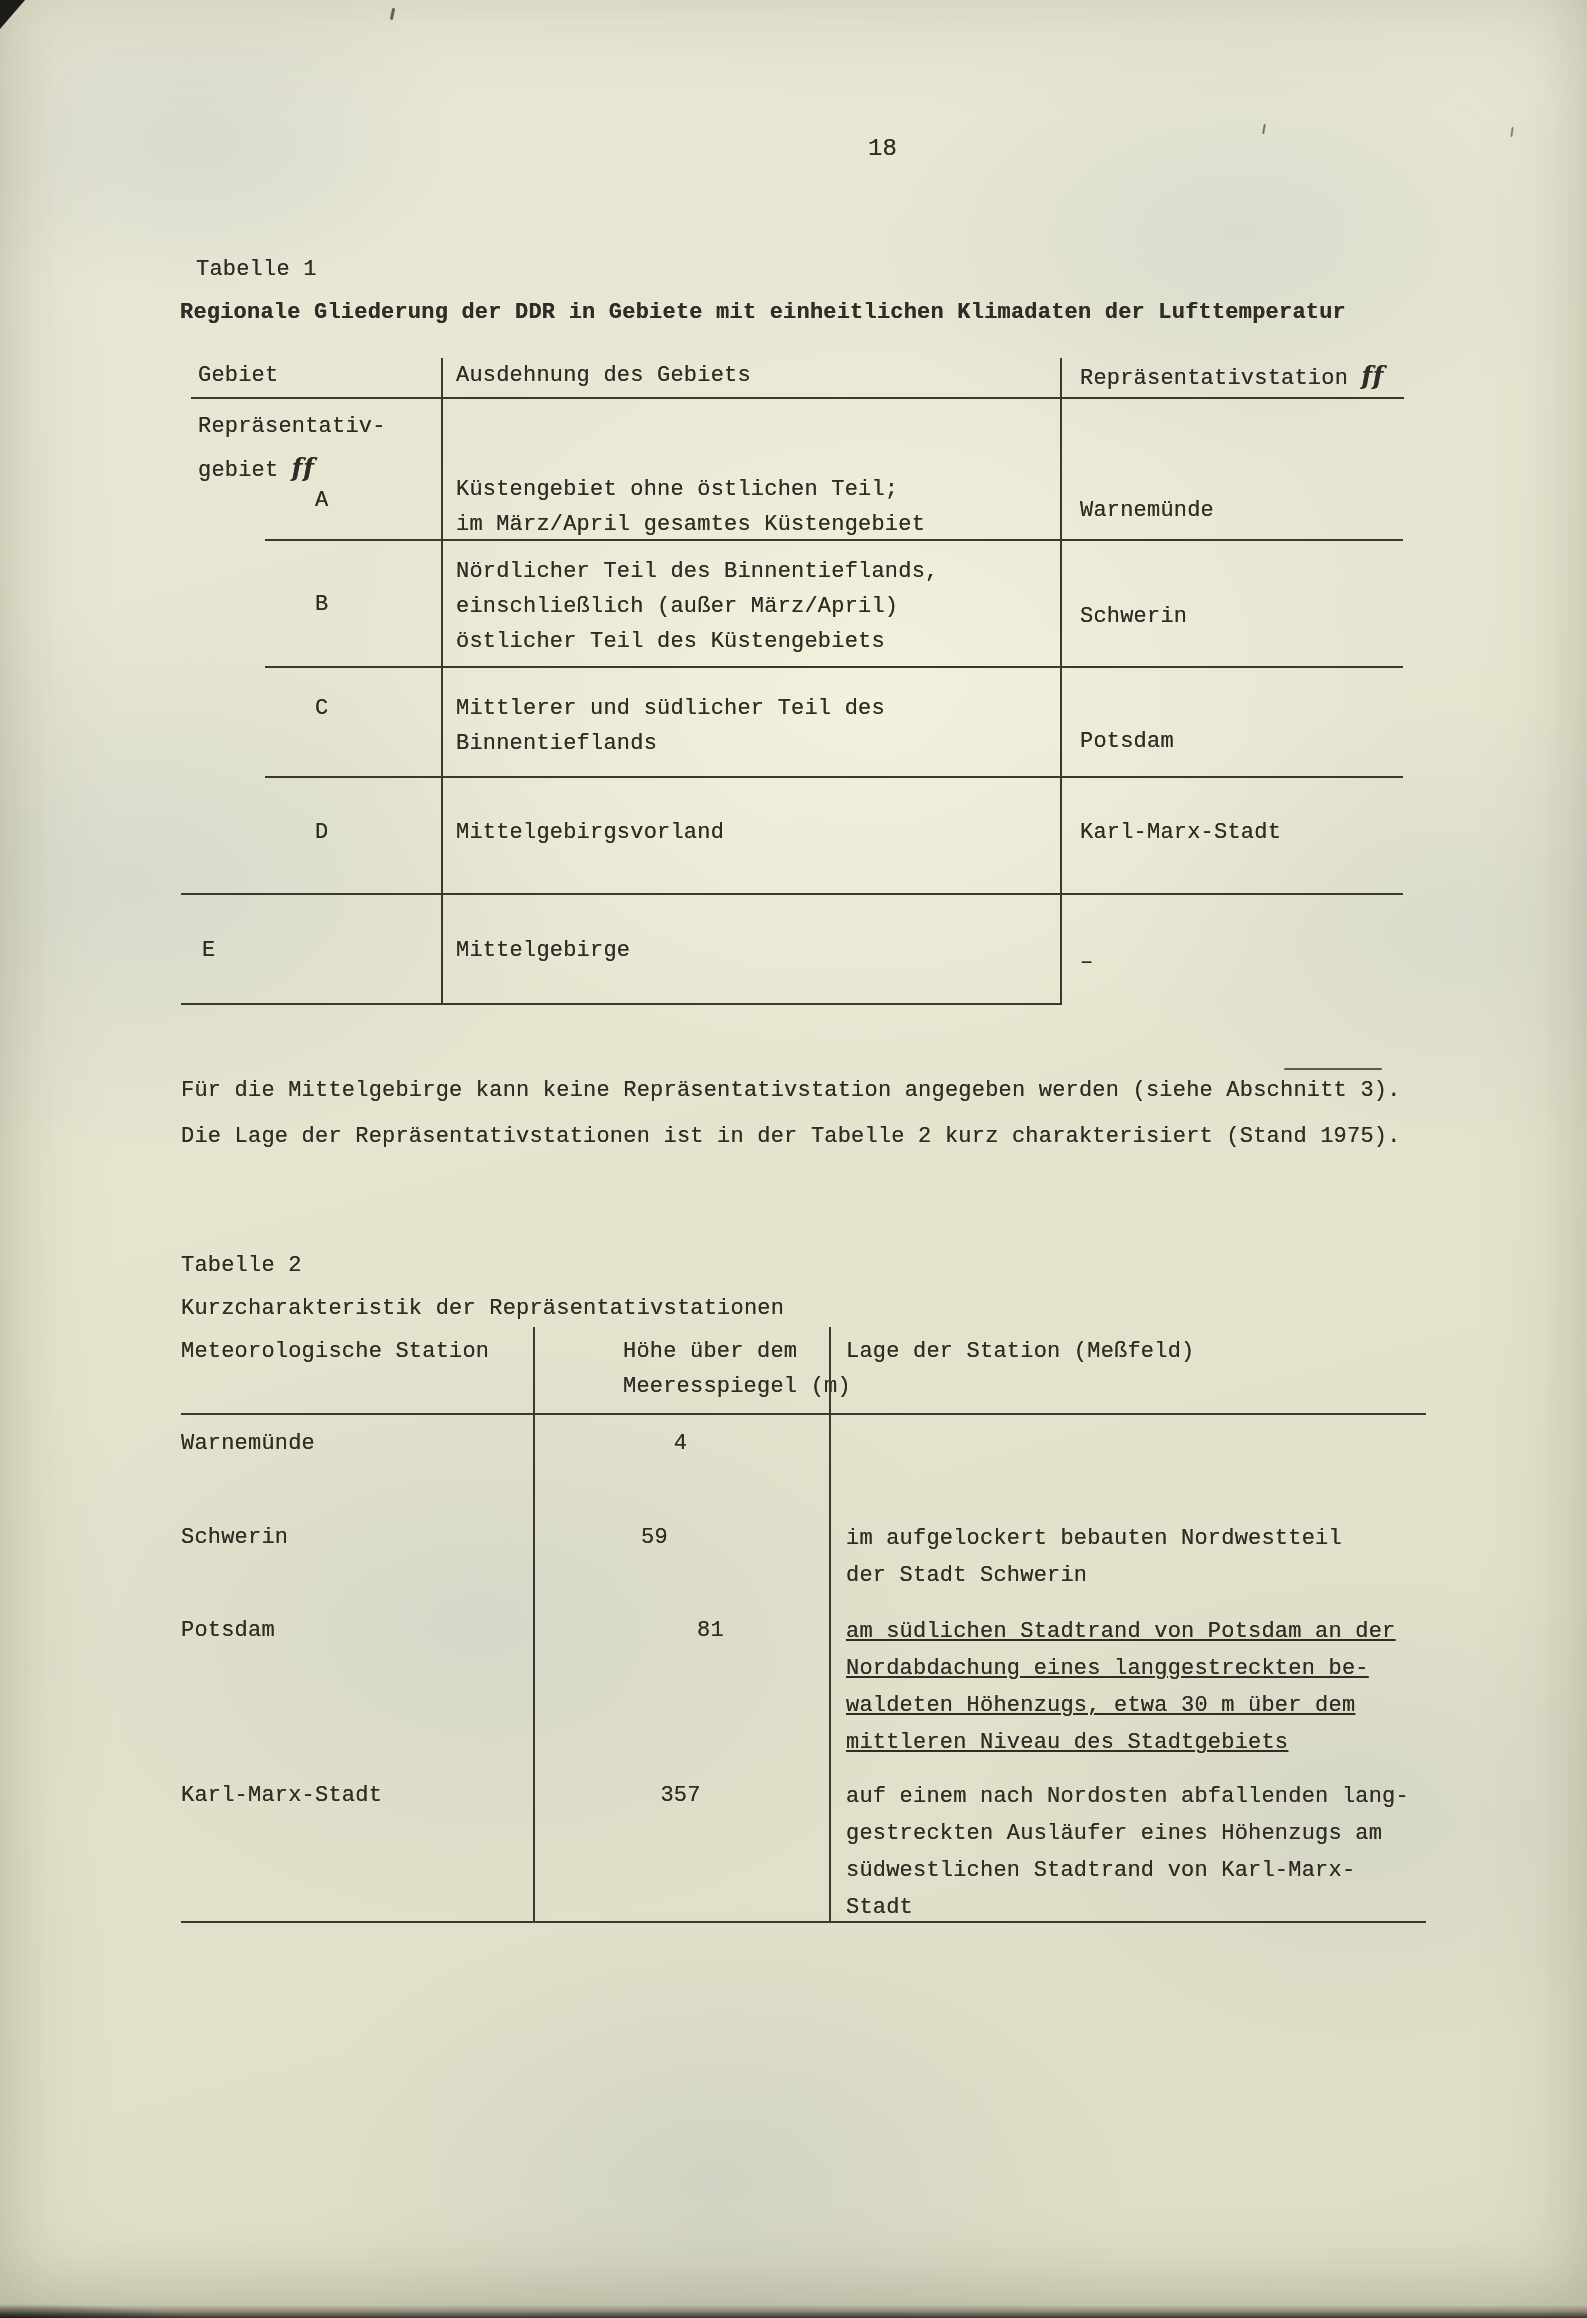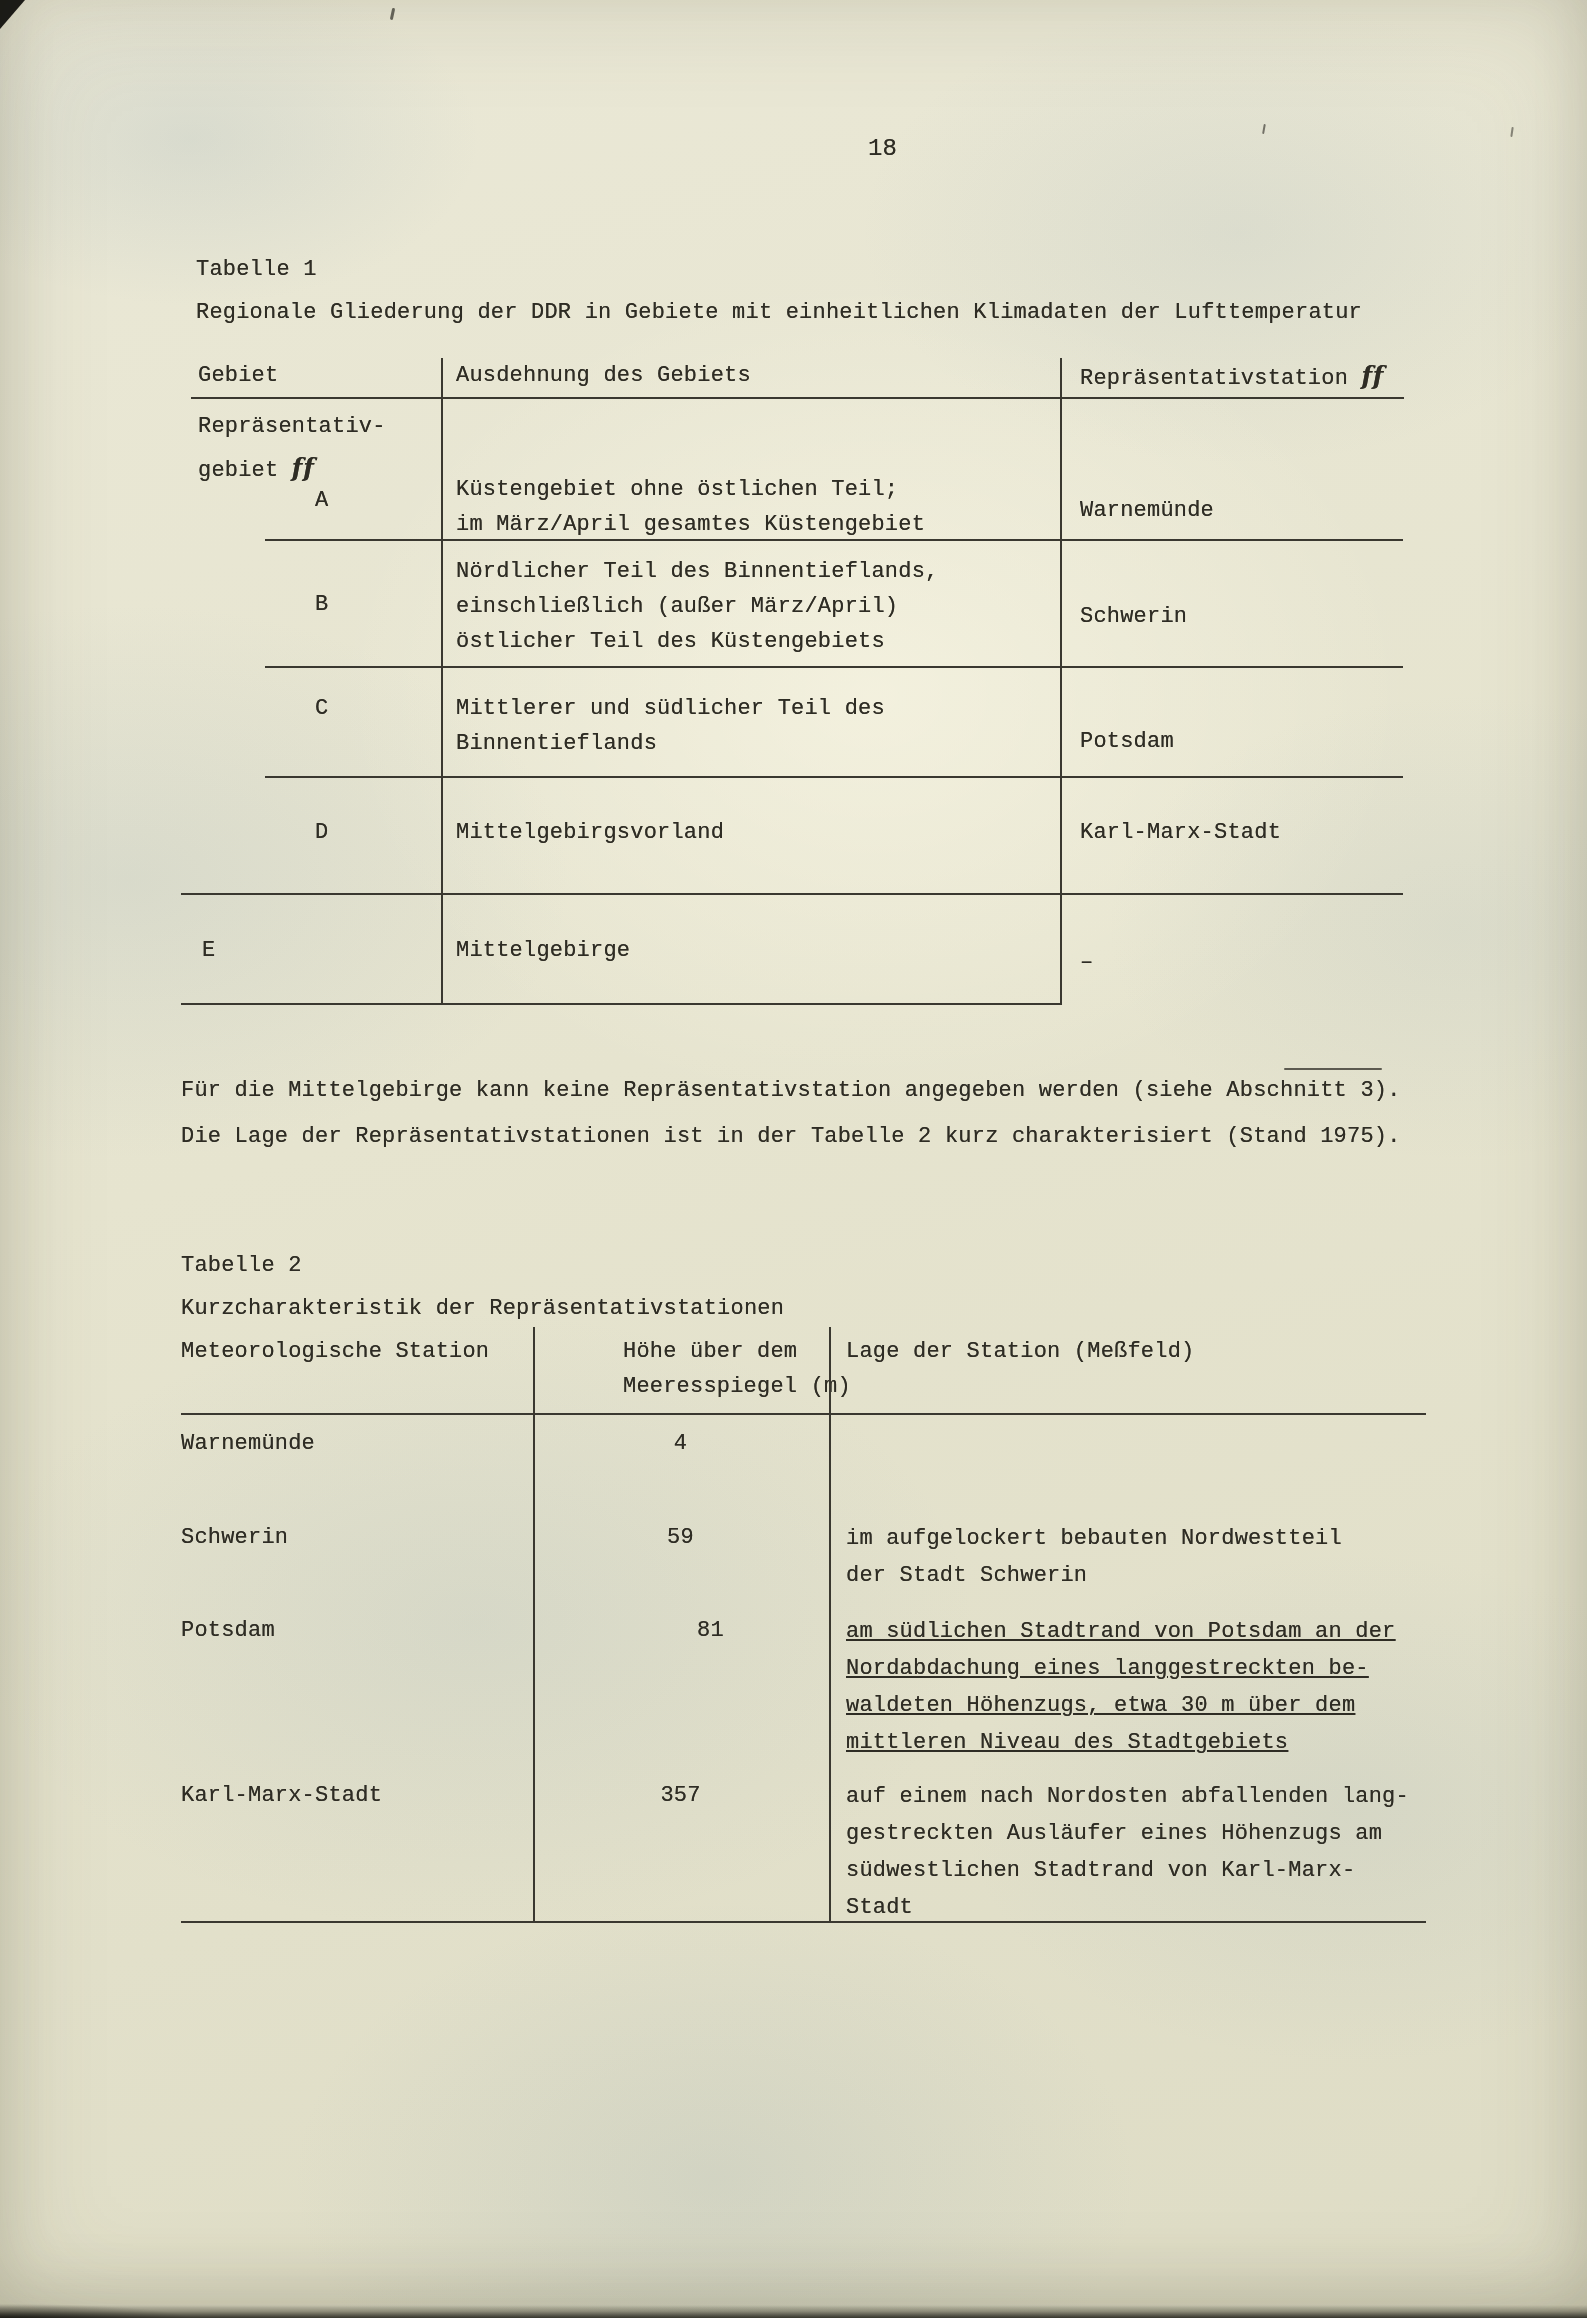--- a/index.html
+++ b/index.html
@@ -68,21 +68,21 @@
   <div class="stray s1"></div>
   <div class="stray s2"></div>
   <div class="stray s3"></div>
   <div class="stray overline"></div>
   <div class="bottom-corner"></div>
   <div class="bottom-edge"></div>
 
   <div class="txt page-num" style="left:868px;top:131px;">18</div>
 
   <div class="txt" style="left:196px;top:252px;">Tabelle 1</div>
-  <div class="txt" style="left:196px;top:295px;">Regionale Gliederung der DDR in Gebiete mit einheitlichen Klimadaten der Lufttemperatur</div>
+  <div class="txt" style="left:180px;top:295px;font-weight:bold;">Regionale Gliederung der DDR in Gebiete mit einheitlichen Klimadaten der Lufttemperatur</div>
 
   <div class="txt" style="left:198px;top:358px;">Gebiet</div>
   <div class="txt" style="left:456px;top:358px;">Ausdehnung des Gebiets</div>
   <div class="txt" style="left:1080px;top:358px;"><span>Repräsentativstation</span> <span class="mark">ff</span></div>
 
   <div class="txt" style="left:198px;top:409px;">Repräsentativ-</div>
   <div class="txt" style="left:198px;top:442px;margin-top:8px;"><span>gebiet</span> <span class="mark">ff</span></div>
 
   <div class="txt" style="left:315px;top:483px;">A</div>
   <div class="txt" style="left:456px;top:472px;">Küstengebiet ohne östlichen Teil;
@@ -125,21 +125,21 @@
 
   <div class="txt" style="left:181px;top:1334px;">Meteorologische Station</div>
   <div class="txt" style="left:583px;top:1334px;margin-left:40px;">Höhe über dem
 Meeresspiegel (m)</div>
   <div class="txt" style="left:846px;top:1334px;">Lage der Station (Meßfeld)</div>
 
   <div class="txt" style="left:181px;top:1426px;">Warnemünde</div>
   <div class="txt center" style="left:533px;top:1426px;width:295px;">4</div>
 
   <div class="txt" style="left:181px;top:1520px;">Schwerin</div>
-  <div class="txt center" style="left:533px;top:1520px;width:295px;">59</div>
+  <div class="txt center" style="left:507px;top:1520px;width:295px;">59</div>
   <div class="txt lh47" style="left:846px;top:1520px;">im aufgelockert bebauten Nordwestteil
 der Stadt Schwerin</div>
 
   <div class="txt" style="left:181px;top:1613px;">Potsdam</div>
   <div class="txt center" style="left:533px;top:1613px;width:355px;">81</div>
   <div class="txt lh47" style="left:846px;top:1613px;text-decoration:underline;">am südlichen Stadtrand von Potsdam an der
 Nordabdachung eines langgestreckten be-
 waldeten Höhenzugs, etwa 30 m über dem
 mittleren Niveau des Stadtgebiets</div>
 

